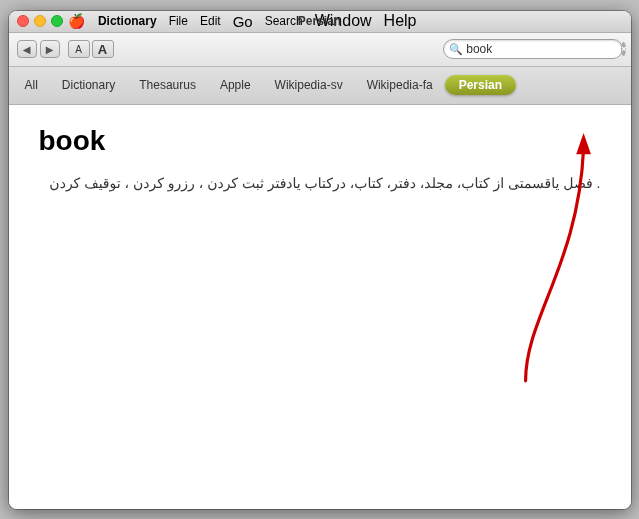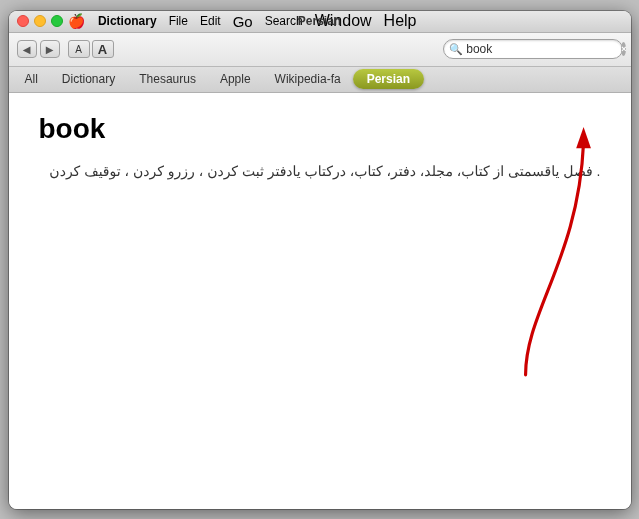--- a/index.html
+++ b/index.html
@@ -144,21 +144,21 @@
       color: white;
       font-weight: bold;
     }
 
     
     .tab-bar {
       background: linear-gradient(to bottom, #e0e0e0, #d0d0d0);
       border-bottom: 1px solid #b0b0b0;
       display: flex;
       align-items: center;
-      height: 26px;
+      height: 38px;
       padding: 0 4px;
       flex-shrink: 0;
       overflow: hidden;
     }
 
     .tab {
       padding: 2px 12px;
       font-size: 12px;
       color: #333;
       cursor: pointer;
@@ -270,20 +270,21 @@
       <input class="search-input" type="text" value="book" style="">
       <div class="search-clear">×</div>
     </div>
   </div>
 
   <div class="tab-bar">
     <div class="tab">All</div>
     <div class="tab">Dictionary</div>
     <div class="tab">Thesaurus</div>
     <div class="tab">Apple</div>
+    <div class="tab">Wikipedia-sv</div>
     <div class="tab">Wikipedia-fa</div>
     <div class="tab active">Persian</div>
   </div>
 
   <div class="content" style="position:relative;">
     <div class="word-title">book</div>
     <div class="definition">. فصل یاقسمتی از کتاب، مجلد، دفتر، کتاب، درکتاب یادفتر ثبت کردن ، رزرو کردن ، توقیف کردن</div>
 
     <svg class="arrow-overlay" viewBox="0 0 590 380" xmlns="http://www.w3.org/2000/svg">
 

